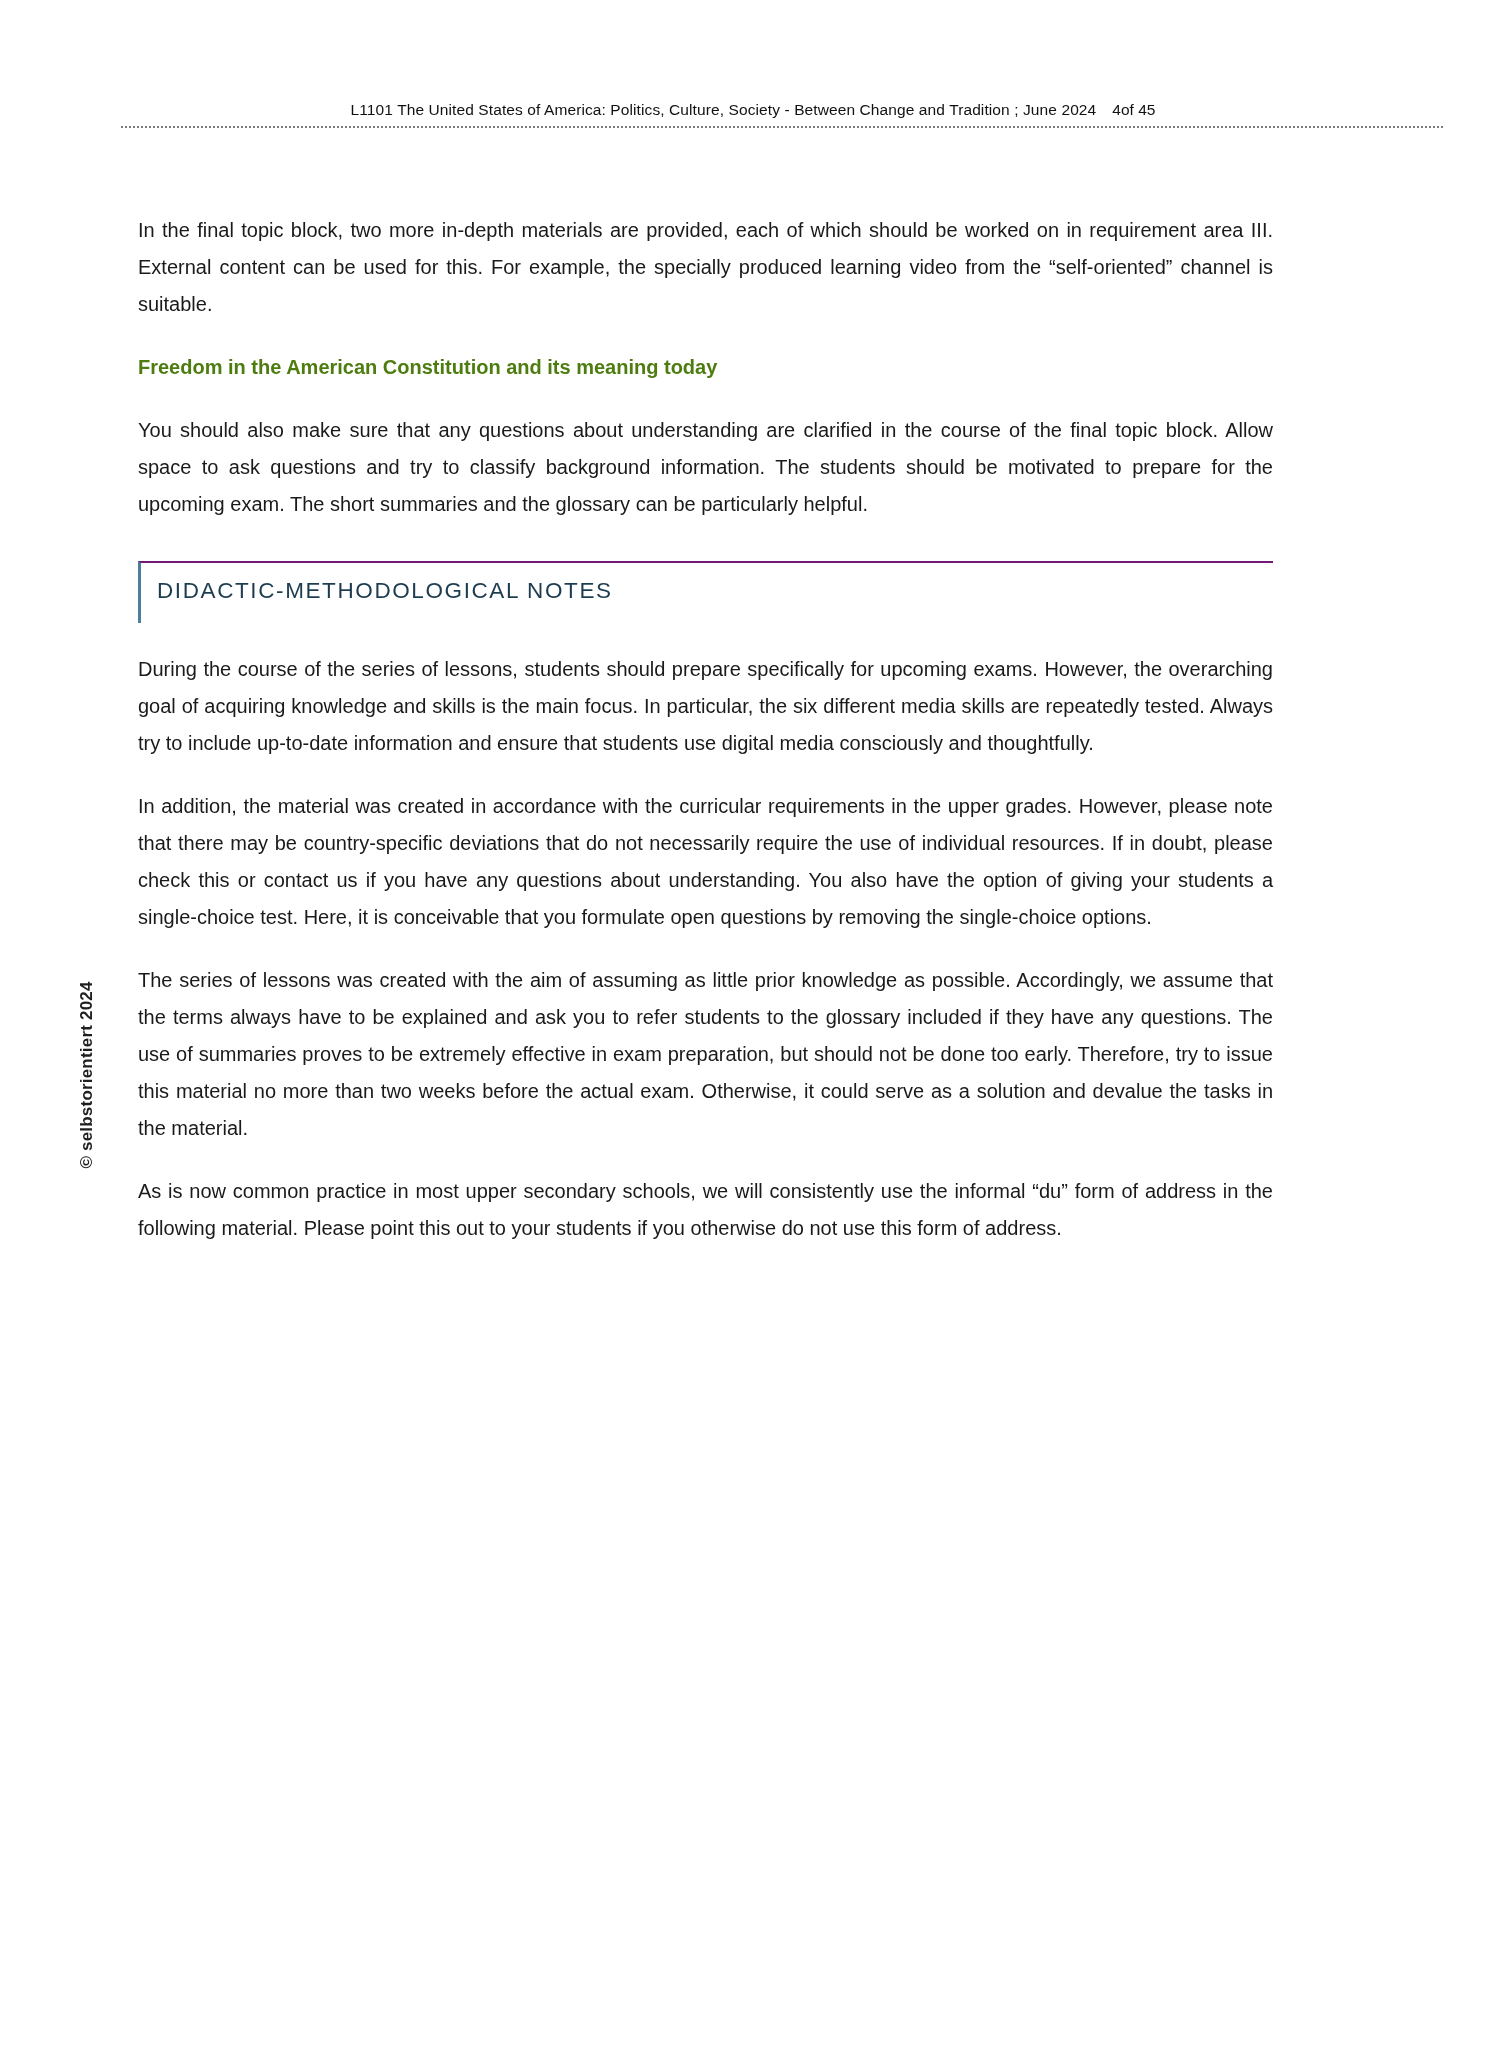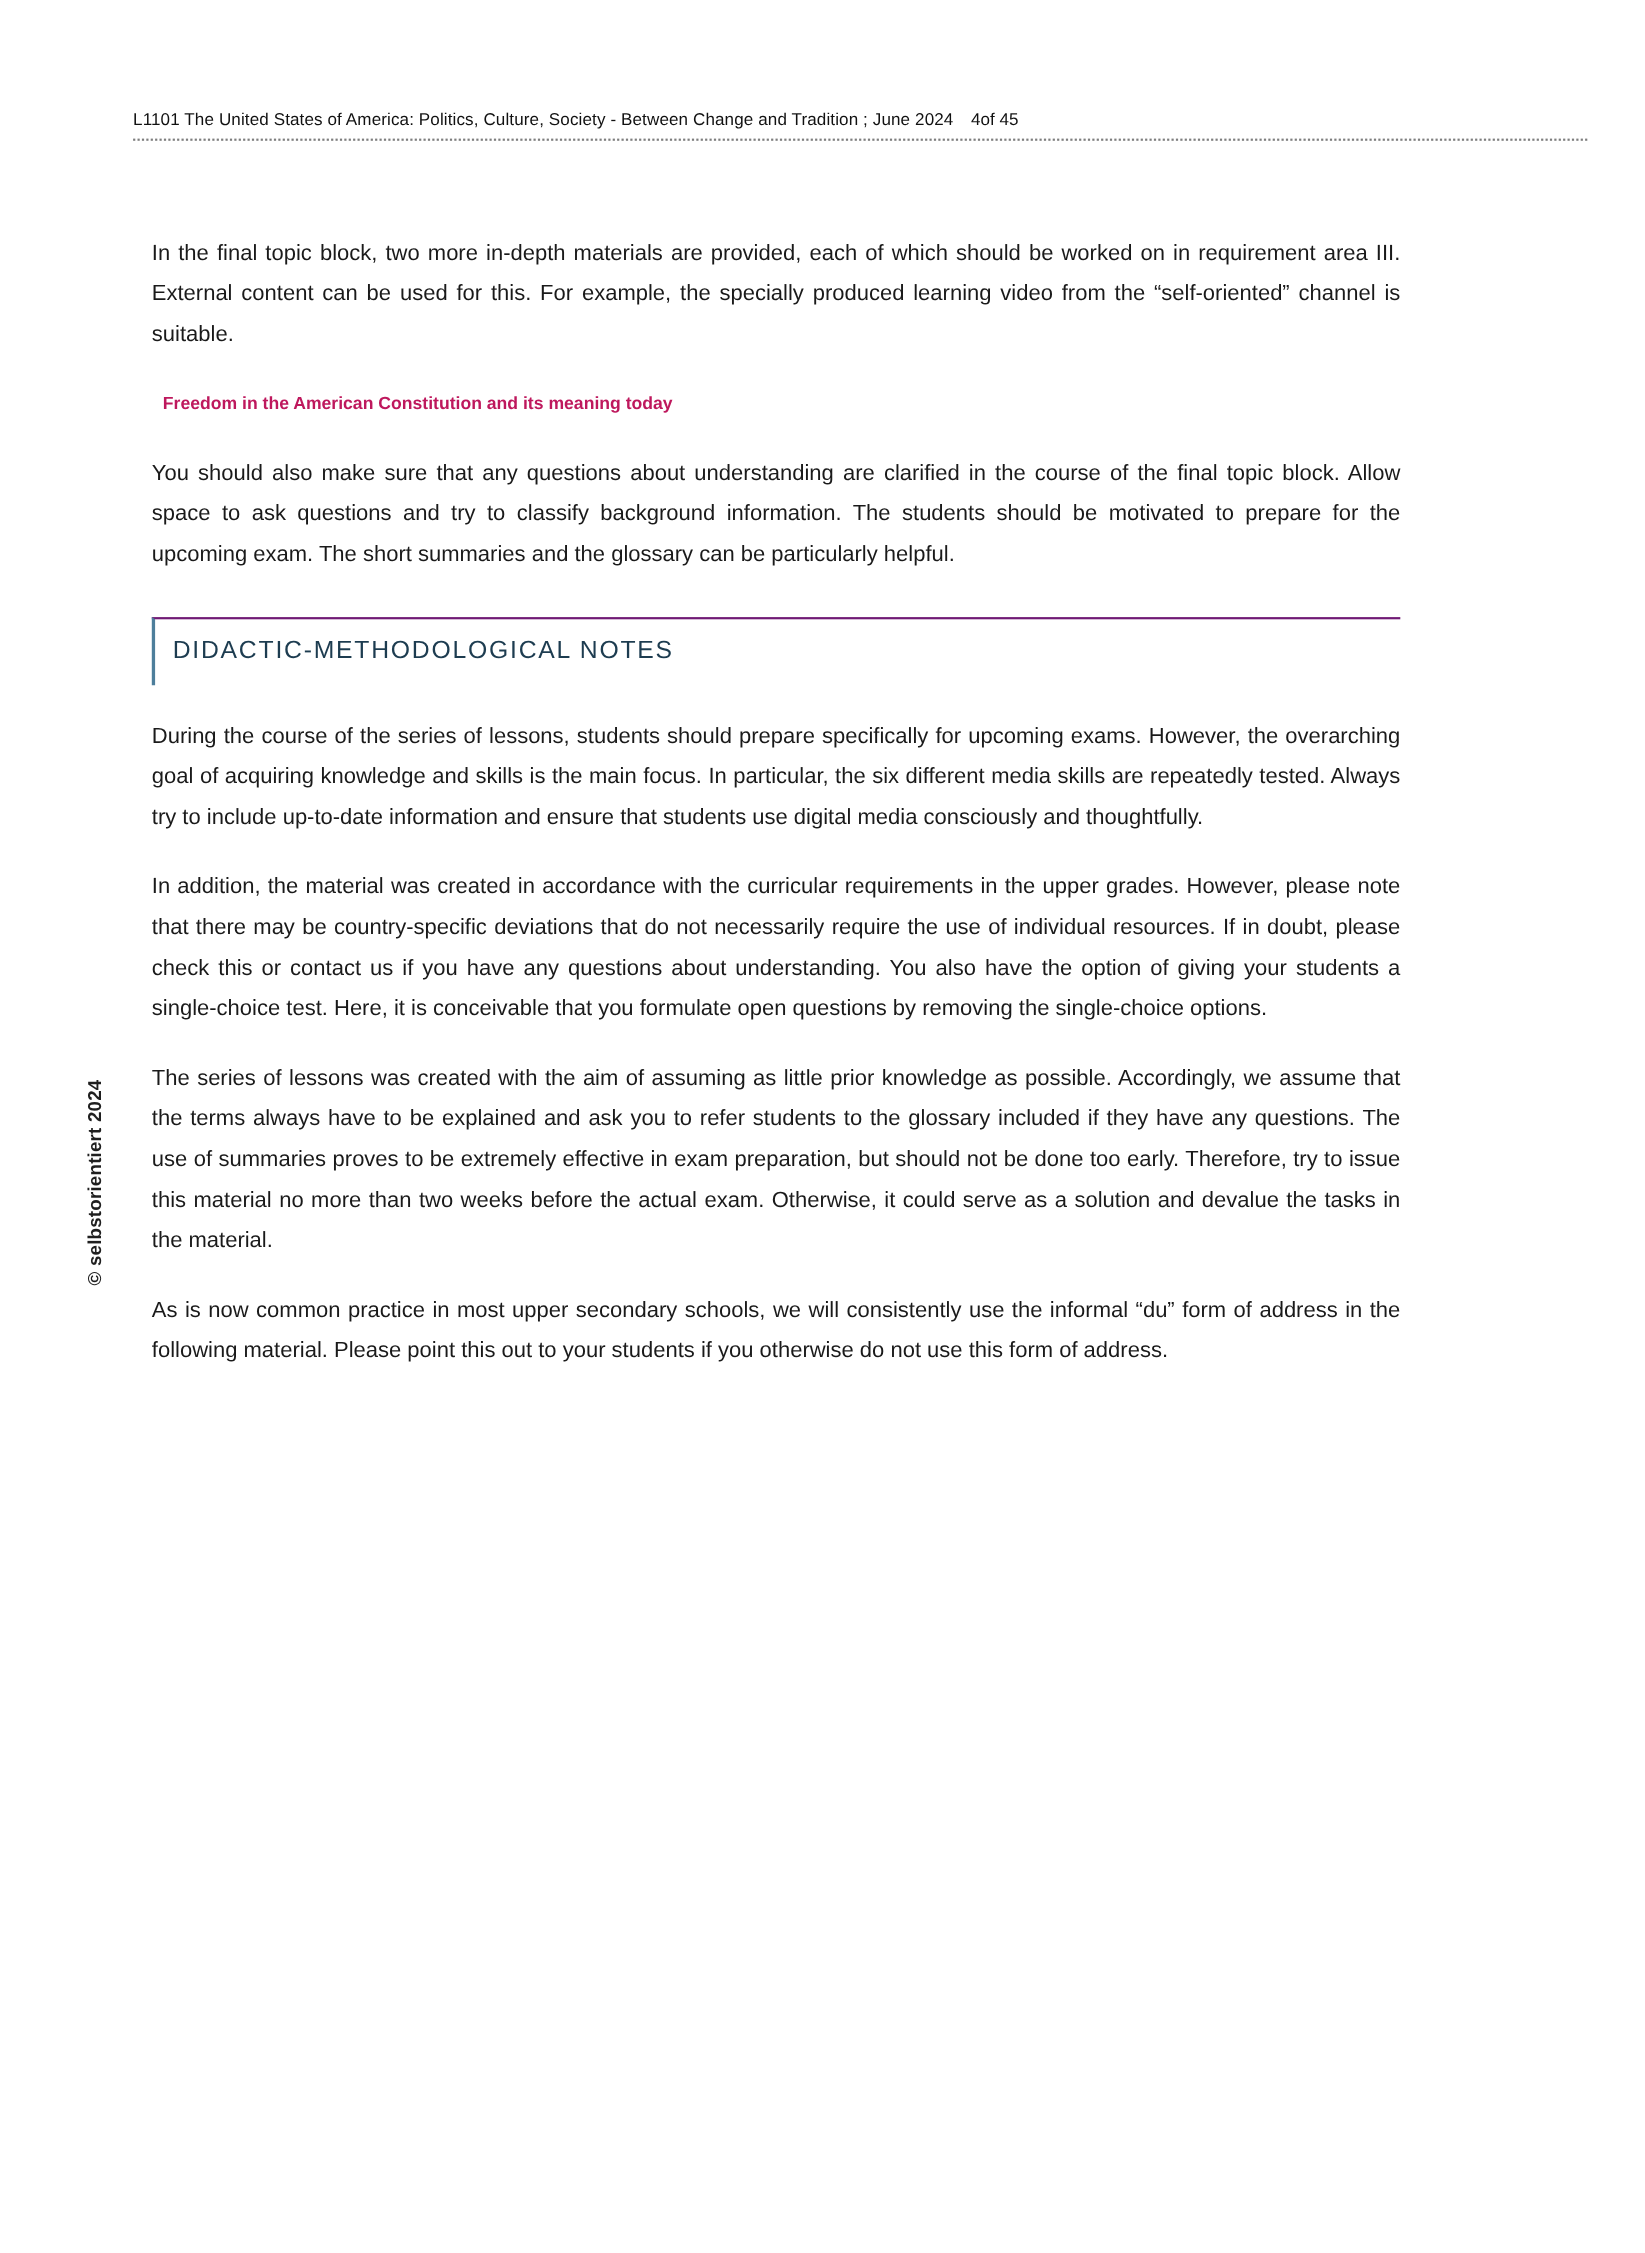--- a/index.html
+++ b/index.html
@@ -14,21 +14,21 @@
 
   
   .header {
     position: absolute;
     top: 101px;
     left: 121px;
     width: 1322px;
   }
   .header-row {
     display: flex;
-    justify-content: flex-start;
+    justify-content: center;
     align-items: flex-end;
     padding-bottom: 7px;
     gap: 16px;
   }
   .header-title { font-size: 15.5px; letter-spacing: 0.1px; color: #111; }
   .header-page  { font-size: 15.5px; color: #111; margin-right: 58px; }
   .header-rule {
     width: 100%;
     border-bottom: 2px dotted #7e7e7e;
     height: 0;
@@ -42,25 +42,25 @@
     width: 1135px;
   }
   p.bodytext {
     font-size: 20px;
     line-height: 37px;
     text-align: justify;
     margin-bottom: 26px;
     color: #1a1a1a;
   }
   .subheading {
-    font-size: 16px;
+    font-size: 20px;
     line-height: 37px;
     font-weight: 700;
-    margin: 0 0 26px 10px;
-    color: #be185d;
+    margin: 0 0 26px 0;
+    color: #4d7c0f;
   }
   .section-heading {
     border-top: 2px solid #701a75;
     border-left: 3px solid #4d7e9b;
     padding: 14px 0 18px 16px;
     margin: 38px 0 28px 0;
     font-size: 22.5px;
     line-height: 28px;
     letter-spacing: 1.6px;
     font-weight: 400;

